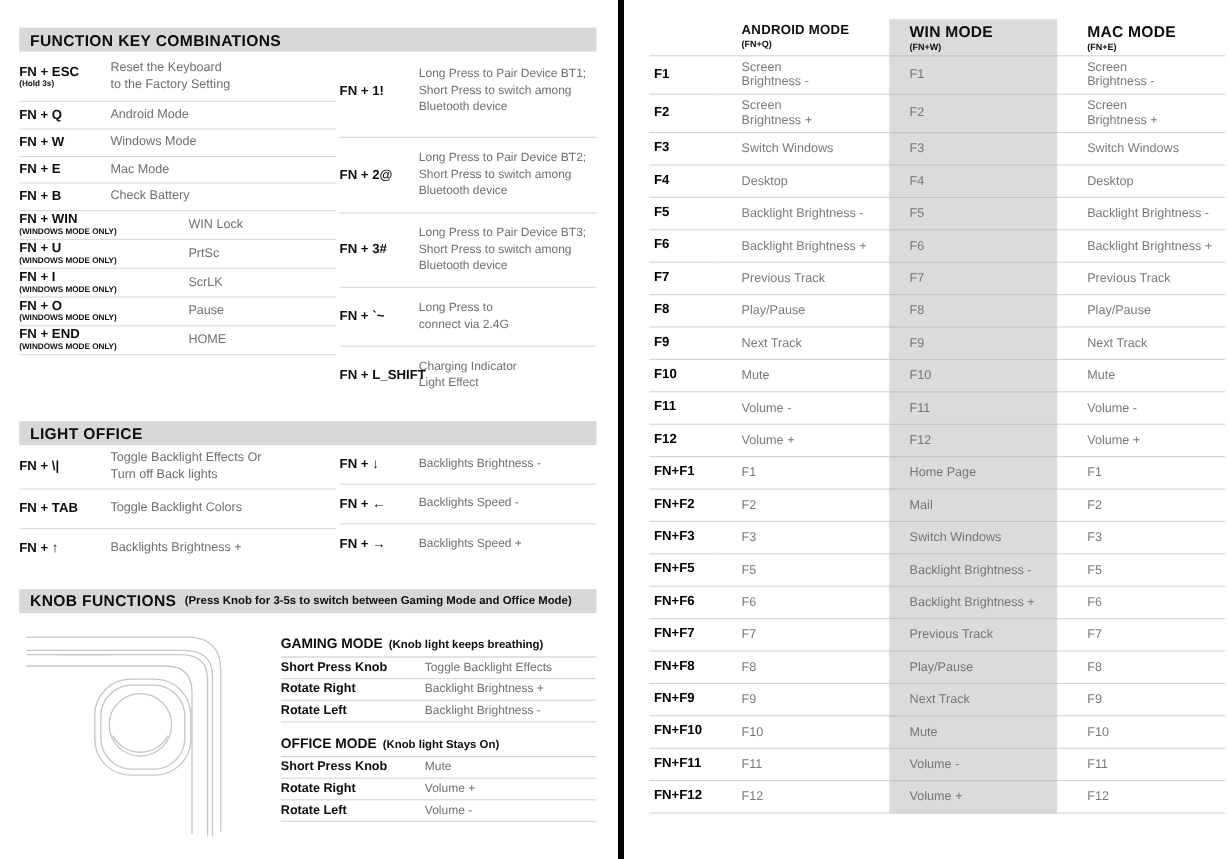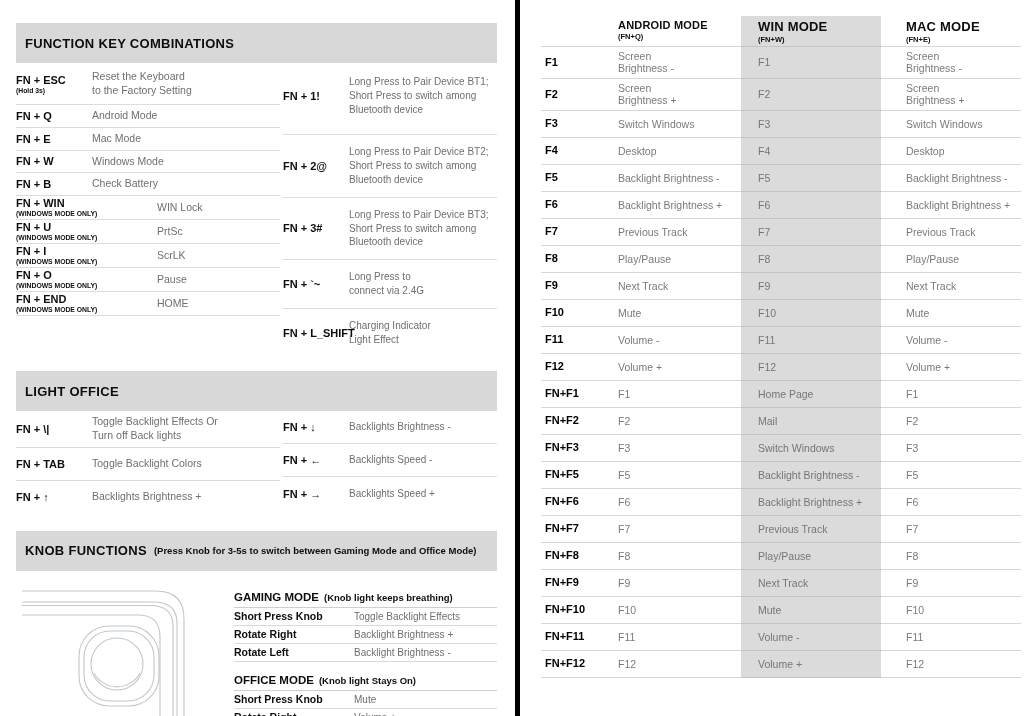--- a/index.html
+++ b/index.html
@@ -10,21 +10,21 @@
     color:#0d0d0d;
     overflow:hidden;
   }
   .page { display:flex; width:1024px; height:716px; }
 
   
   .left-pane { width:515px; padding:23px 18px 0 16px; flex:none; }
   .center-divider { width:5px; background:#000; flex:none; }
   .right-pane { flex:1; padding:16px 0 0 21px; }
 
-  .bar { background:#d8d8d8; height:40px; display:flex; align-items:center; padding-left:9px; }
+  .bar { background:#d8d8d8; height:20px; display:flex; align-items:center; padding-left:9px; }
   .bar .t { font-size:13px; font-weight:800; letter-spacing:.3px; white-space:nowrap; }
   .bar .s { font-size:9.5px; font-weight:700; margin-left:7px; white-space:nowrap; }
 
   .two-col { display:grid; grid-template-columns:264px 1fr; column-gap:3px; }
 
   .fn-row { display:grid; grid-template-columns:76px 1fr; align-items:center;
             border-bottom:1px solid #dcdcdc; padding:4px 0; min-height:22px; }
   .fn-row.first { padding:7px 0; }
   .fn-row.wide { grid-template-columns:141px 1fr; padding:1.5px 0; }
   .fn-row .k { font-size:11px; font-weight:800; display:block; white-space:nowrap; }
@@ -99,29 +99,29 @@
 to the Factory Setting</div>
   </div>
             <div class="fn-row">
     <div class="fn-key">
       <span class="k">FN + Q</span>
     </div>
     <div class="fn-desc">Android Mode</div>
   </div>
             <div class="fn-row">
     <div class="fn-key">
+      <span class="k">FN + W</span>
+    </div>
+    <div class="fn-desc">Windows Mode</div>
+  </div>
+            <div class="fn-row">
+    <div class="fn-key">
       <span class="k">FN + E</span>
     </div>
     <div class="fn-desc">Mac Mode</div>
-  </div>
-            <div class="fn-row">
-    <div class="fn-key">
-      <span class="k">FN + W</span>
-    </div>
-    <div class="fn-desc">Windows Mode</div>
   </div>
             <div class="fn-row">
     <div class="fn-key">
       <span class="k">FN + B</span>
     </div>
     <div class="fn-desc">Check Battery</div>
   </div>
             <div class="fn-row wide">
     <div class="fn-key">
       <span class="k">FN + WIN</span>

